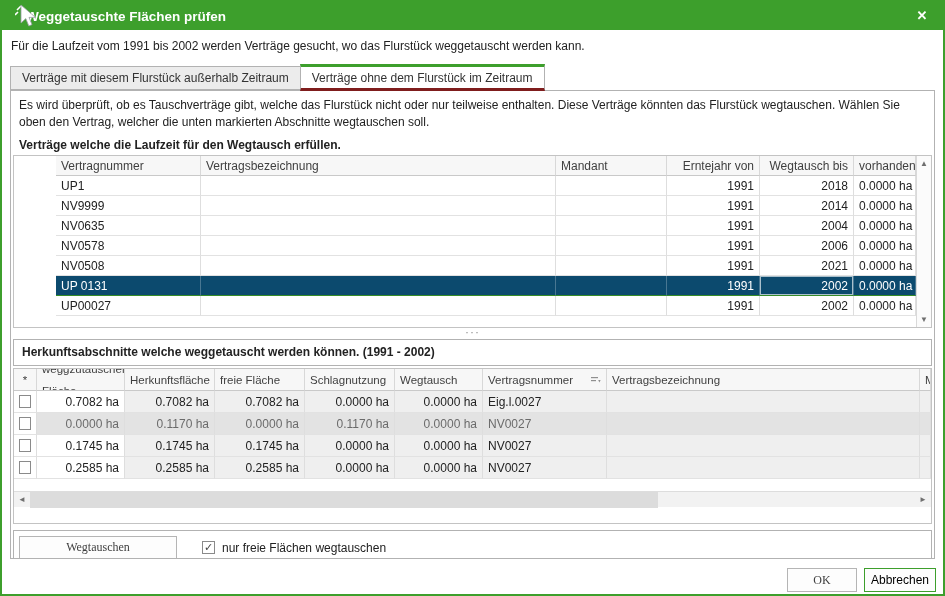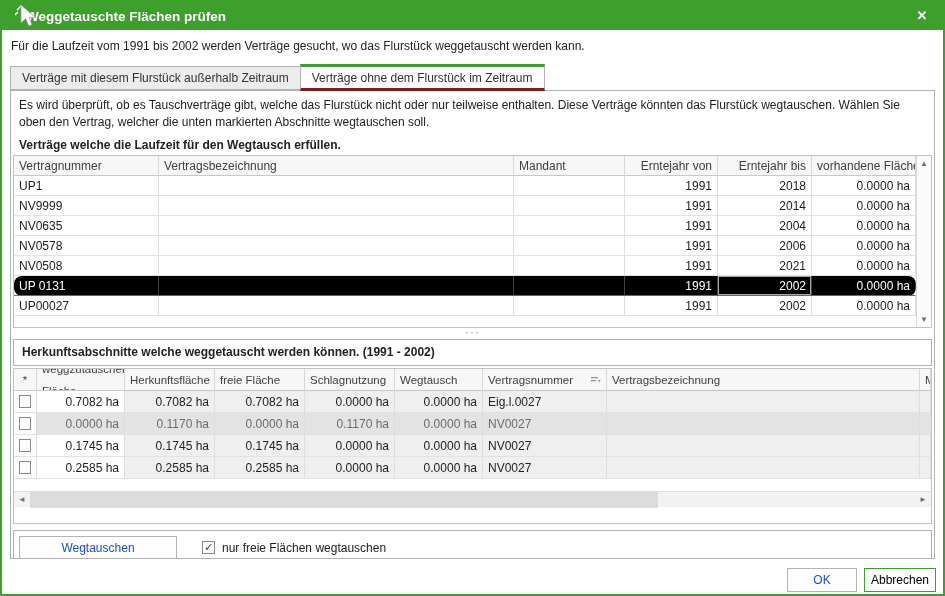--- a/index.html
+++ b/index.html
@@ -56,27 +56,27 @@
   
   .gridtable { margin: 0 2px; border: 1px solid #c3c3c3; background: #fff; position: relative; }
   .t-cell {
     padding: 0 5px; white-space: nowrap; overflow: hidden;
     border-right: 1px solid #dedede; border-bottom: 1px solid #e2e2e2;
   }
   .num { text-align: right; }
   
   .t1 { height: 173px; }
   .t1-rows { margin-right: 15px; }
-  .t1-row { display: grid; grid-template-columns: 145px 355px 111px 93px 94px 1fr; }
+  .t1-row { display: grid; grid-template-columns: 145px 355px 111px 93px 94px 1fr; margin-left: 42px; }
   .t1-head .t-cell {
     background: #f7f7f7; color: #3f3f3f; line-height: 21px; height: 22px;
     border-right: 1px solid #d8d8d8; border-bottom: 1px solid #c9c9c9;
   }
   .t1-row .t-cell { line-height: 20px; height: 20px; }
-  .t1-row.selected { background: #000000; color: #fff; border-radius: 8px; }
+  .t1-row.selected { background: #0c4a6e; color: #fff; }
   .t1-row.selected .t-cell { border-right-color: rgba(255,255,255,.25); border-bottom-color: #368c27; }
   .cell-focus { box-shadow: inset 0 0 0 1px rgba(255,255,255,.65); }
   .vscroll {
     position: absolute; right: 0; top: 0; bottom: 0; width: 15px;
     background: #fbfbfb; border-left: 1px solid #d9d9d9;
     display: flex; flex-direction: column; justify-content: space-between; align-items: center;
     font-size: 8px; color: #6f6f6f; padding: 3px 0;
   }
   .t1-filler { height: 9px; }
   
@@ -121,21 +121,21 @@
   .footerpanel {
     margin: 6px 2px 0 2px; border: 1px solid #b2b2b2; height: 35px;
     display: flex; align-items: center; background: #fff;
   }
   .btn {
     border: 1px solid #b5b5b5; background: #fdfdfd; color: #000000;
     height: 23px; text-align: center; cursor: pointer;
     font-family: "Liberation Sans", sans-serif; font-size: 12px;
     display: inline-flex; align-items: center; justify-content: center;
   }
-  .btn.disabled { color: #1d4ed8; cursor: default; }
+  .btn.disabled { color: #404040; cursor: default; font-family: Liberation Serif, serif; }
   .wegtauschen-btn { width: 158px; margin-left: 5px; }
   .footer-check { display: flex; align-items: center; margin-left: 25px; gap: 7px; }
   
   .dialog-buttons {
     display: flex; justify-content: flex-end; gap: 7px;
     margin: 9px 7px 0 0; flex: 0 0 auto;
   }
   .ok-btn { width: 70px; height: 24px; }
   .cancel-btn { width: 72px; height: 24px; border: 1px solid #3d9f2c; }
 </style>
@@ -165,21 +165,21 @@
     <div class="explanation">Es wird überprüft, ob es Tauschverträge gibt, welche das Flurstück nicht oder nur teilweise enthalten. Diese Verträge könnten das Flurstück wegtauschen. Wählen Sie oben den Vertrag, welcher die unten markierten Abschnitte wegtauschen soll.</div>
     <div class="section-heading">Verträge welche die Laufzeit für den Wegtausch erfüllen.</div>
 
     <div class="gridtable t1">
       <div class="t1-rows">
         <div class="t1-row t1-head">
           <div class="t-cell">Vertragnummer</div>
           <div class="t-cell">Vertragsbezeichnung</div>
           <div class="t-cell">Mandant</div>
           <div class="t-cell num">Erntejahr von</div>
-          <div class="t-cell num">Erntejahr bis</div>
+          <div class="t-cell num">Wegtausch bis</div>
           <div class="t-cell num">vorhandene Fläche</div>
         </div>
 
         <div class="t1-row">
           <div class="t-cell">UP1</div>
           <div class="t-cell"></div>
           <div class="t-cell"></div>
           <div class="t-cell num">1991</div>
           <div class="t-cell num">2018</div>
           <div class="t-cell num">0.0000 ha</div>

